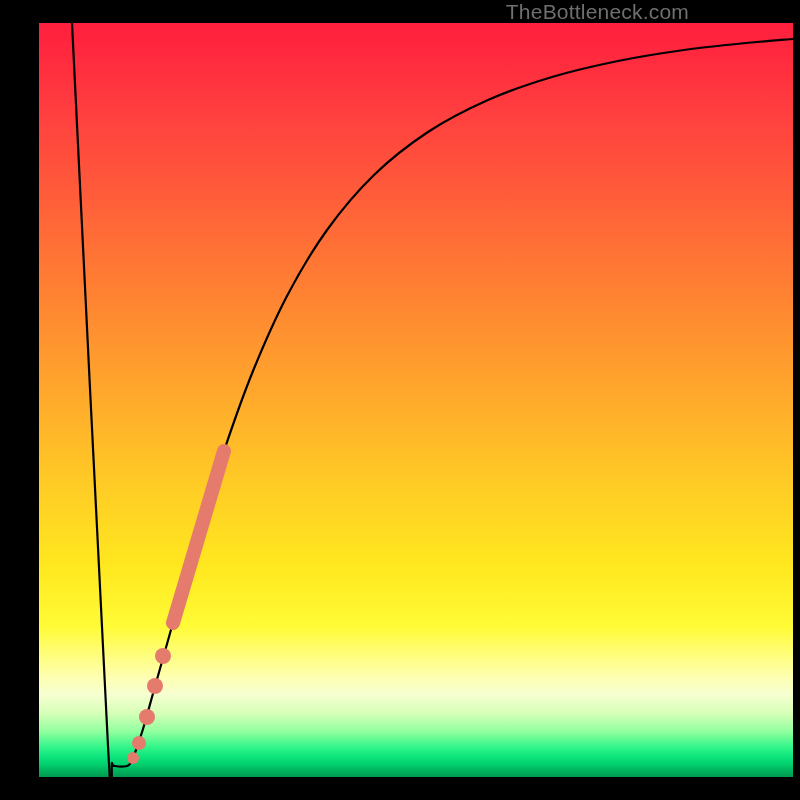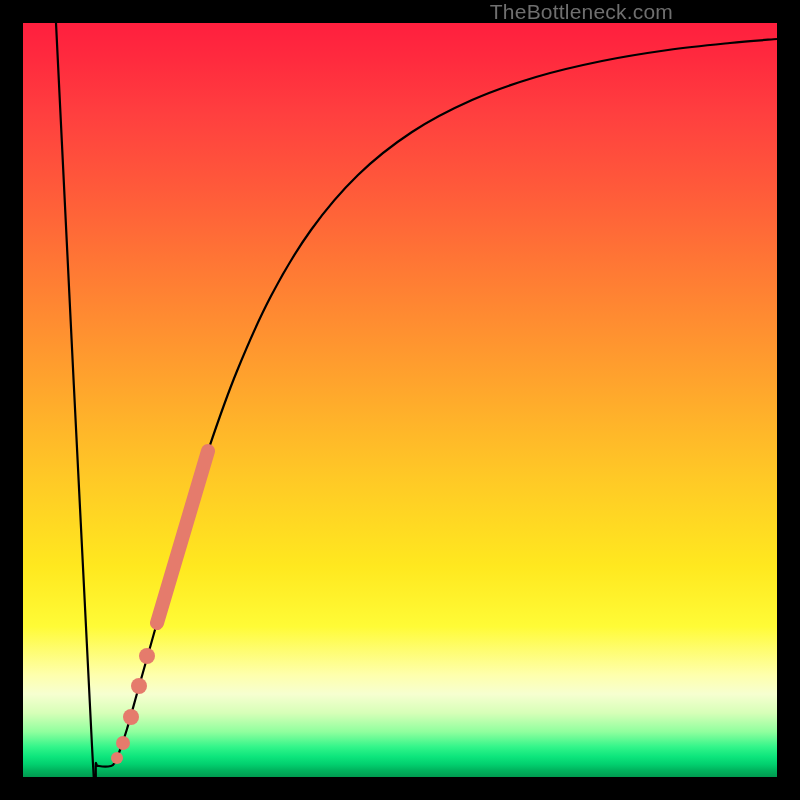--- a/index.html
+++ b/index.html
@@ -6,21 +6,21 @@
     margin: 0;
     padding: 0;
     width: 800px;
     height: 800px;
     overflow: hidden;
     background: #000;
     font-family: Arial, Helvetica, sans-serif;
   }
   .frame {
     position: absolute;
-    left: 0; top: 0;
+    left: 16px; top: 0;
     width: 680px; height: 800px;
     background: #000;
     text-decoration: underline;
   }
   .plot {
     position: absolute;
     left: 23px;
     top: 23px;
     width: 754px;
     height: 754px;

